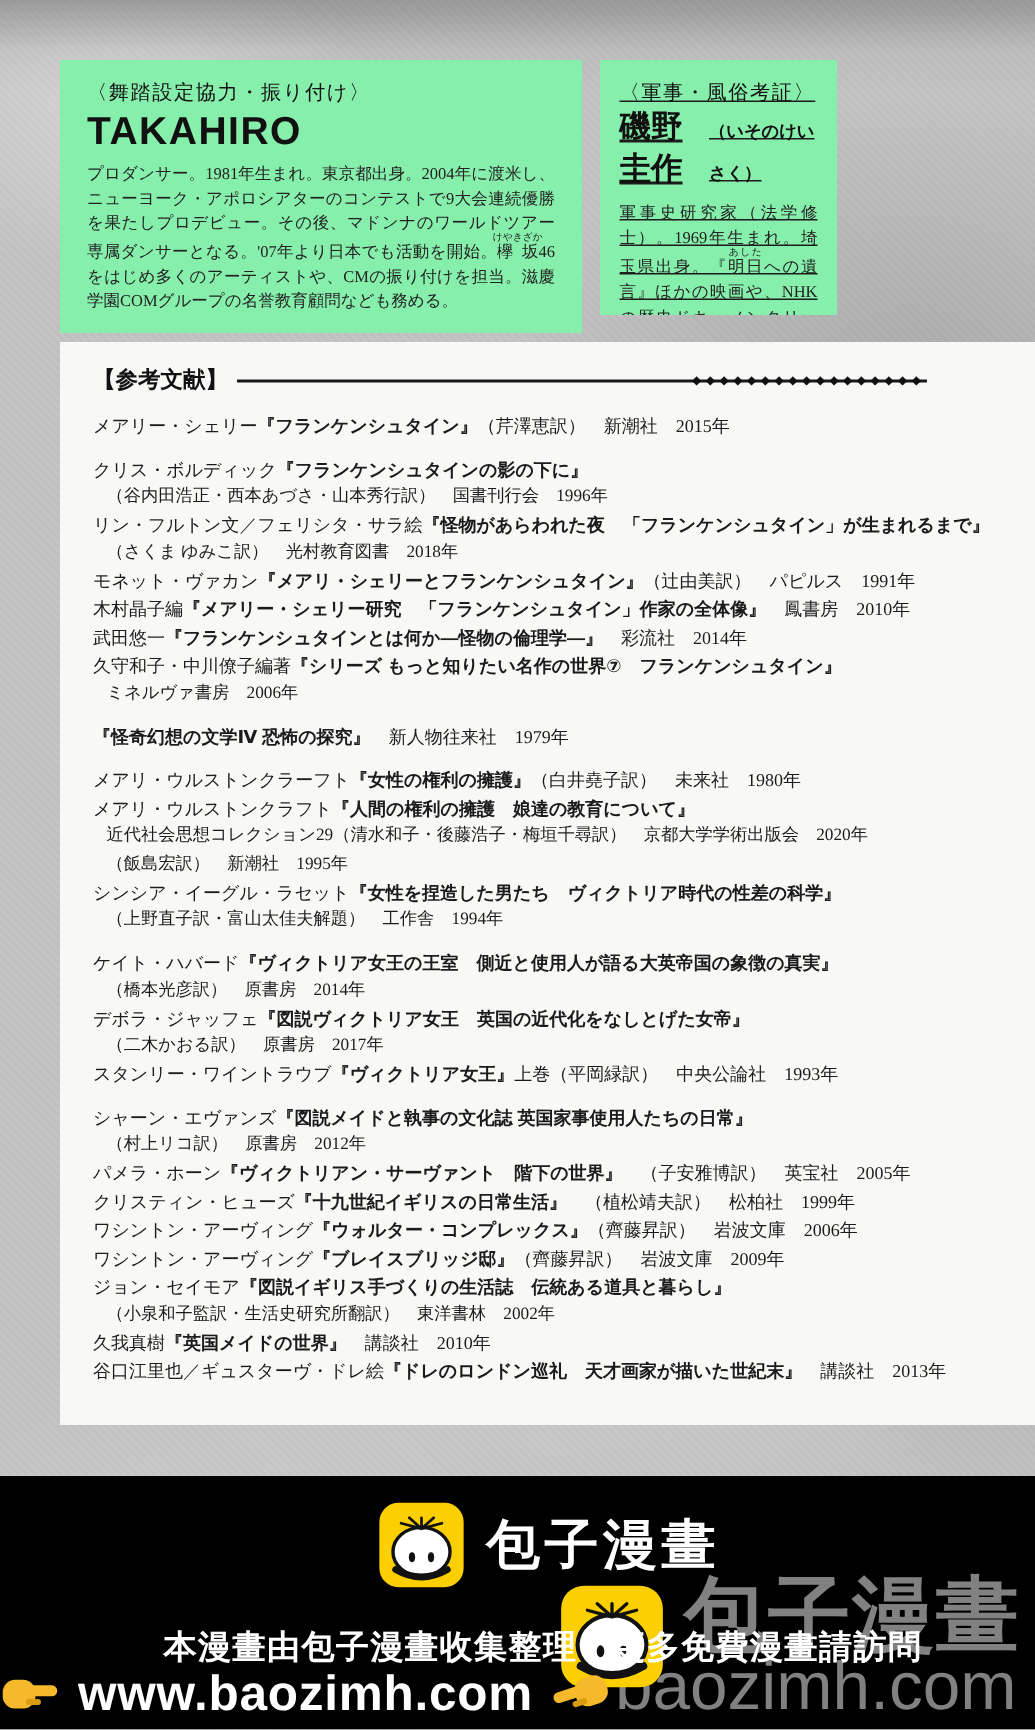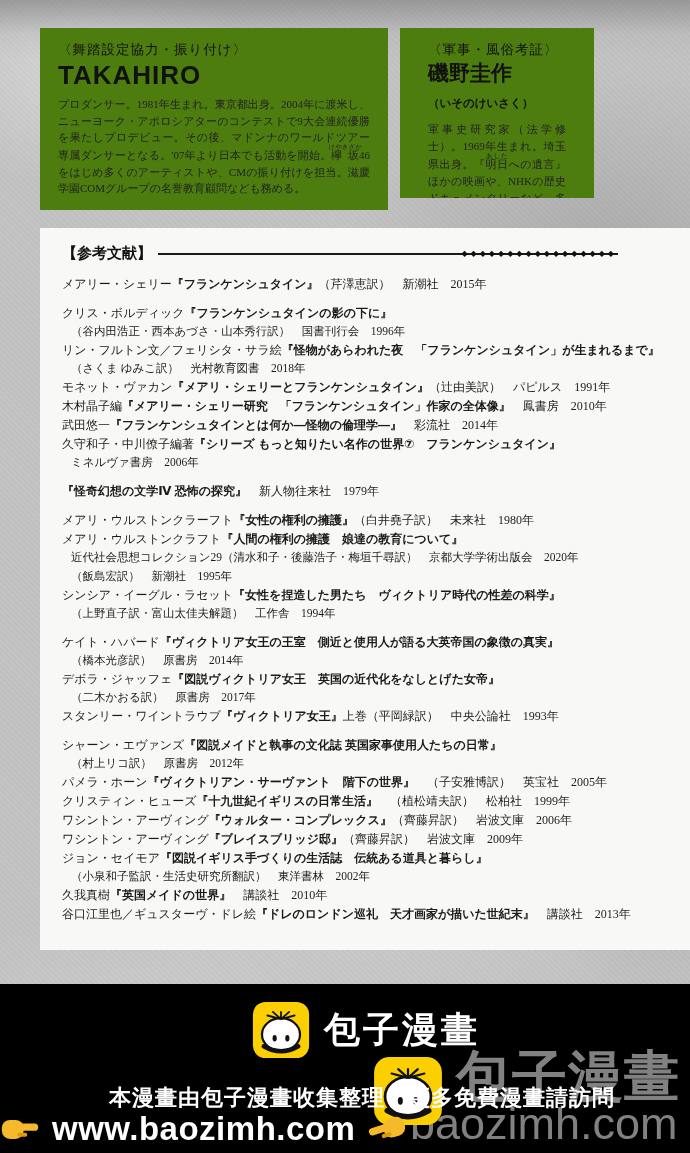--- a/index.html
+++ b/index.html
@@ -15,26 +15,26 @@
       radial-gradient(ellipse 420px 300px at 88% 22%, rgba(80,80,80,.20), transparent 62%),
       radial-gradient(ellipse 520px 420px at 55% 70%, rgba(255,255,255,.20), transparent 60%),
       radial-gradient(ellipse 300px 520px at 97% 58%, rgba(70,70,70,.25), transparent 65%),
       radial-gradient(ellipse 380px 260px at 20% 92%, rgba(255,255,255,.18), transparent 60%),
       repeating-linear-gradient(45deg, rgba(0,0,0,.02) 0 2px, rgba(255,255,255,.02) 2px 4px),
       #c3c3c3;
   }
   *{box-sizing:border-box;}
 
   
-  .credit{position:absolute;top:28px;background:#4d7c0f;}
+  .credit{position:absolute;top:40px;background:#86efac;}
   .c-left{left:40px;width:348px;height:182px;padding:13px 18px 10px;overflow:hidden;}
-  .c-right{left:400px;width:194px;height:170px;padding:13px 28px 10px;overflow:hidden;}
+  .c-right{left:400px;width:158px;height:170px;padding:13px 13px 10px;overflow:hidden;text-decoration:underline;}
   .c-head{font-size:13.5px;letter-spacing:1px;line-height:17px;color:#111;}
   .c-name-l{font-family:"Liberation Sans","DejaVu Sans",sans-serif;font-size:26px;font-weight:700;letter-spacing:1px;line-height:32px;margin:1px 0 5px;color:#111;}
-  .c-name-r{font-family:"Liberation Sans","DejaVu Sans",sans-serif;font-size:21px;font-weight:700;line-height:28px;margin:1px 0 4px;color:#111;display:flex;align-items:baseline;gap:2px;flex-direction:column;}
+  .c-name-r{font-family:"Liberation Sans","DejaVu Sans",sans-serif;font-size:21px;font-weight:700;line-height:28px;margin:1px 0 4px;color:#111;display:flex;align-items:baseline;gap:2px;}
   .c-kana{font-size:11.5px;font-weight:700;letter-spacing:0;}
   .c-bio{font-size:11px;line-height:16.5px;text-align:justify;color:#222;}
   .c-right .c-bio{line-height:17px;}
   ruby rt{font-size:6.5px;letter-spacing:0;}
 
   
   .refbox{position:absolute;left:40px;top:228px;width:656px;height:722px;background:#f8f8f6;padding:16px 22px 0 22px;}
   .ref-head{display:flex;align-items:center;padding-right:56px;margin-bottom:12px;}
   .ref-title{font-family:"Liberation Sans","DejaVu Sans",sans-serif;font-weight:700;font-size:15px;color:#111;white-space:nowrap;}
   .ref-rule{flex:1;height:2px;background:#1a1a1a;margin-left:6px;}

